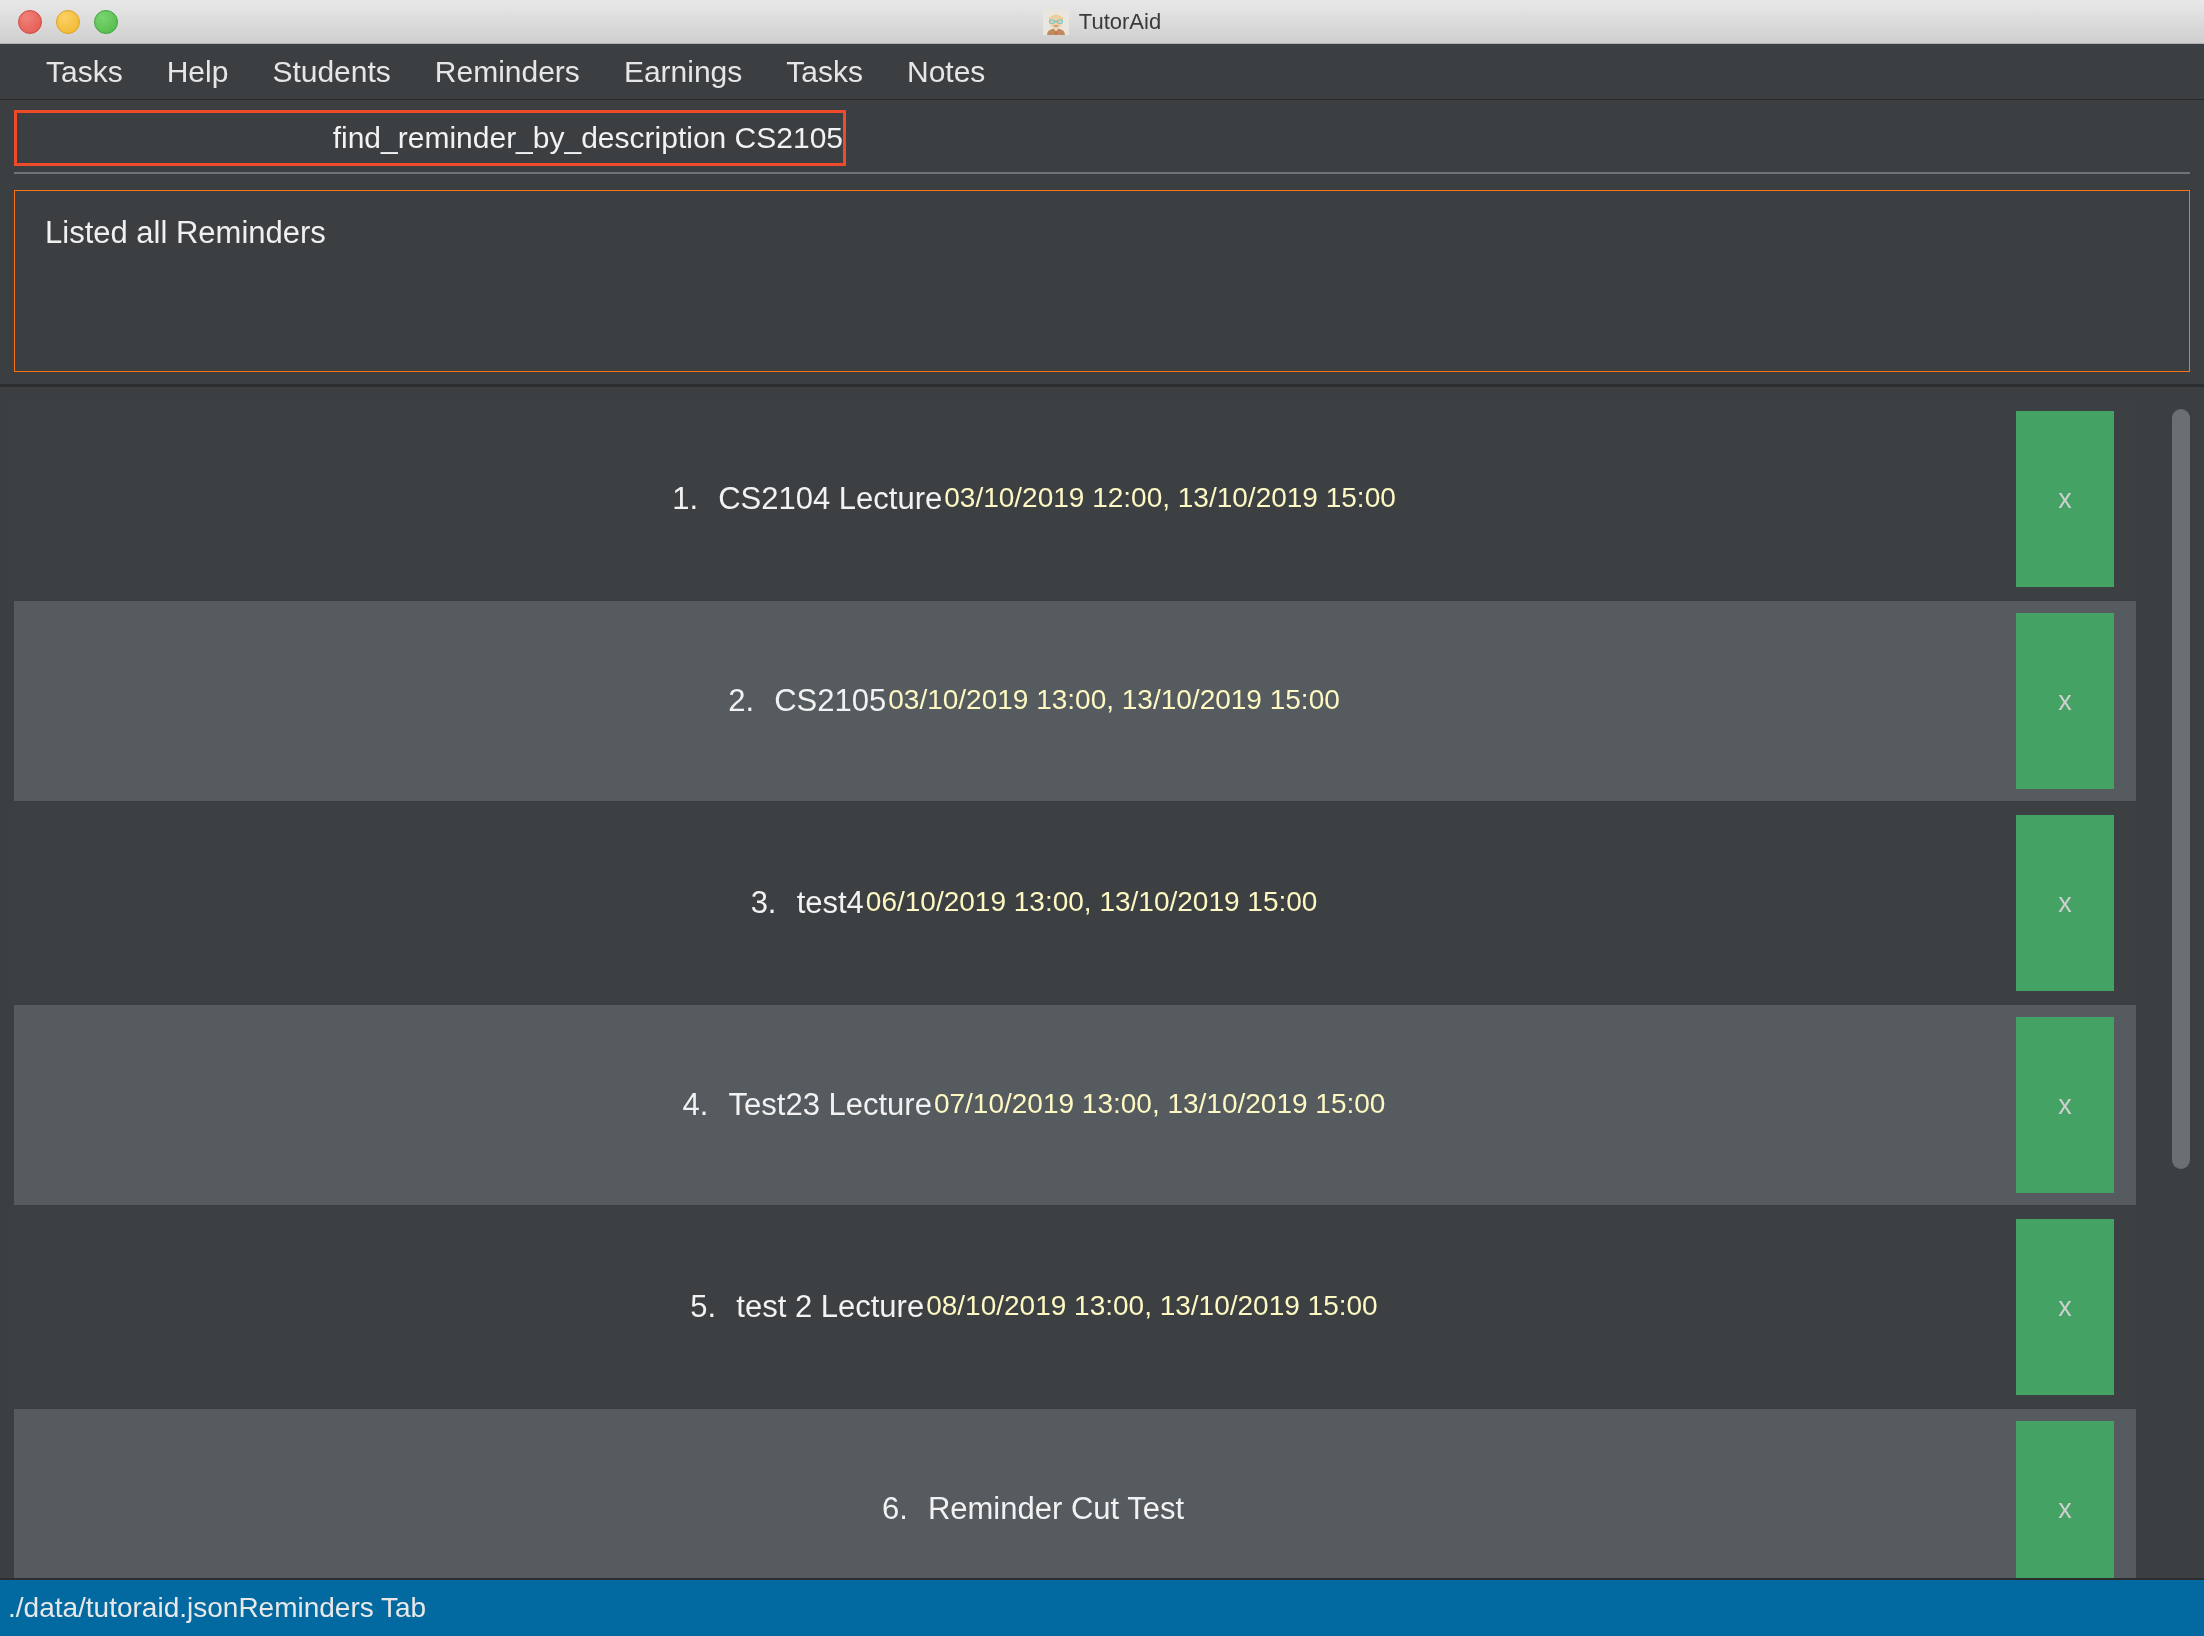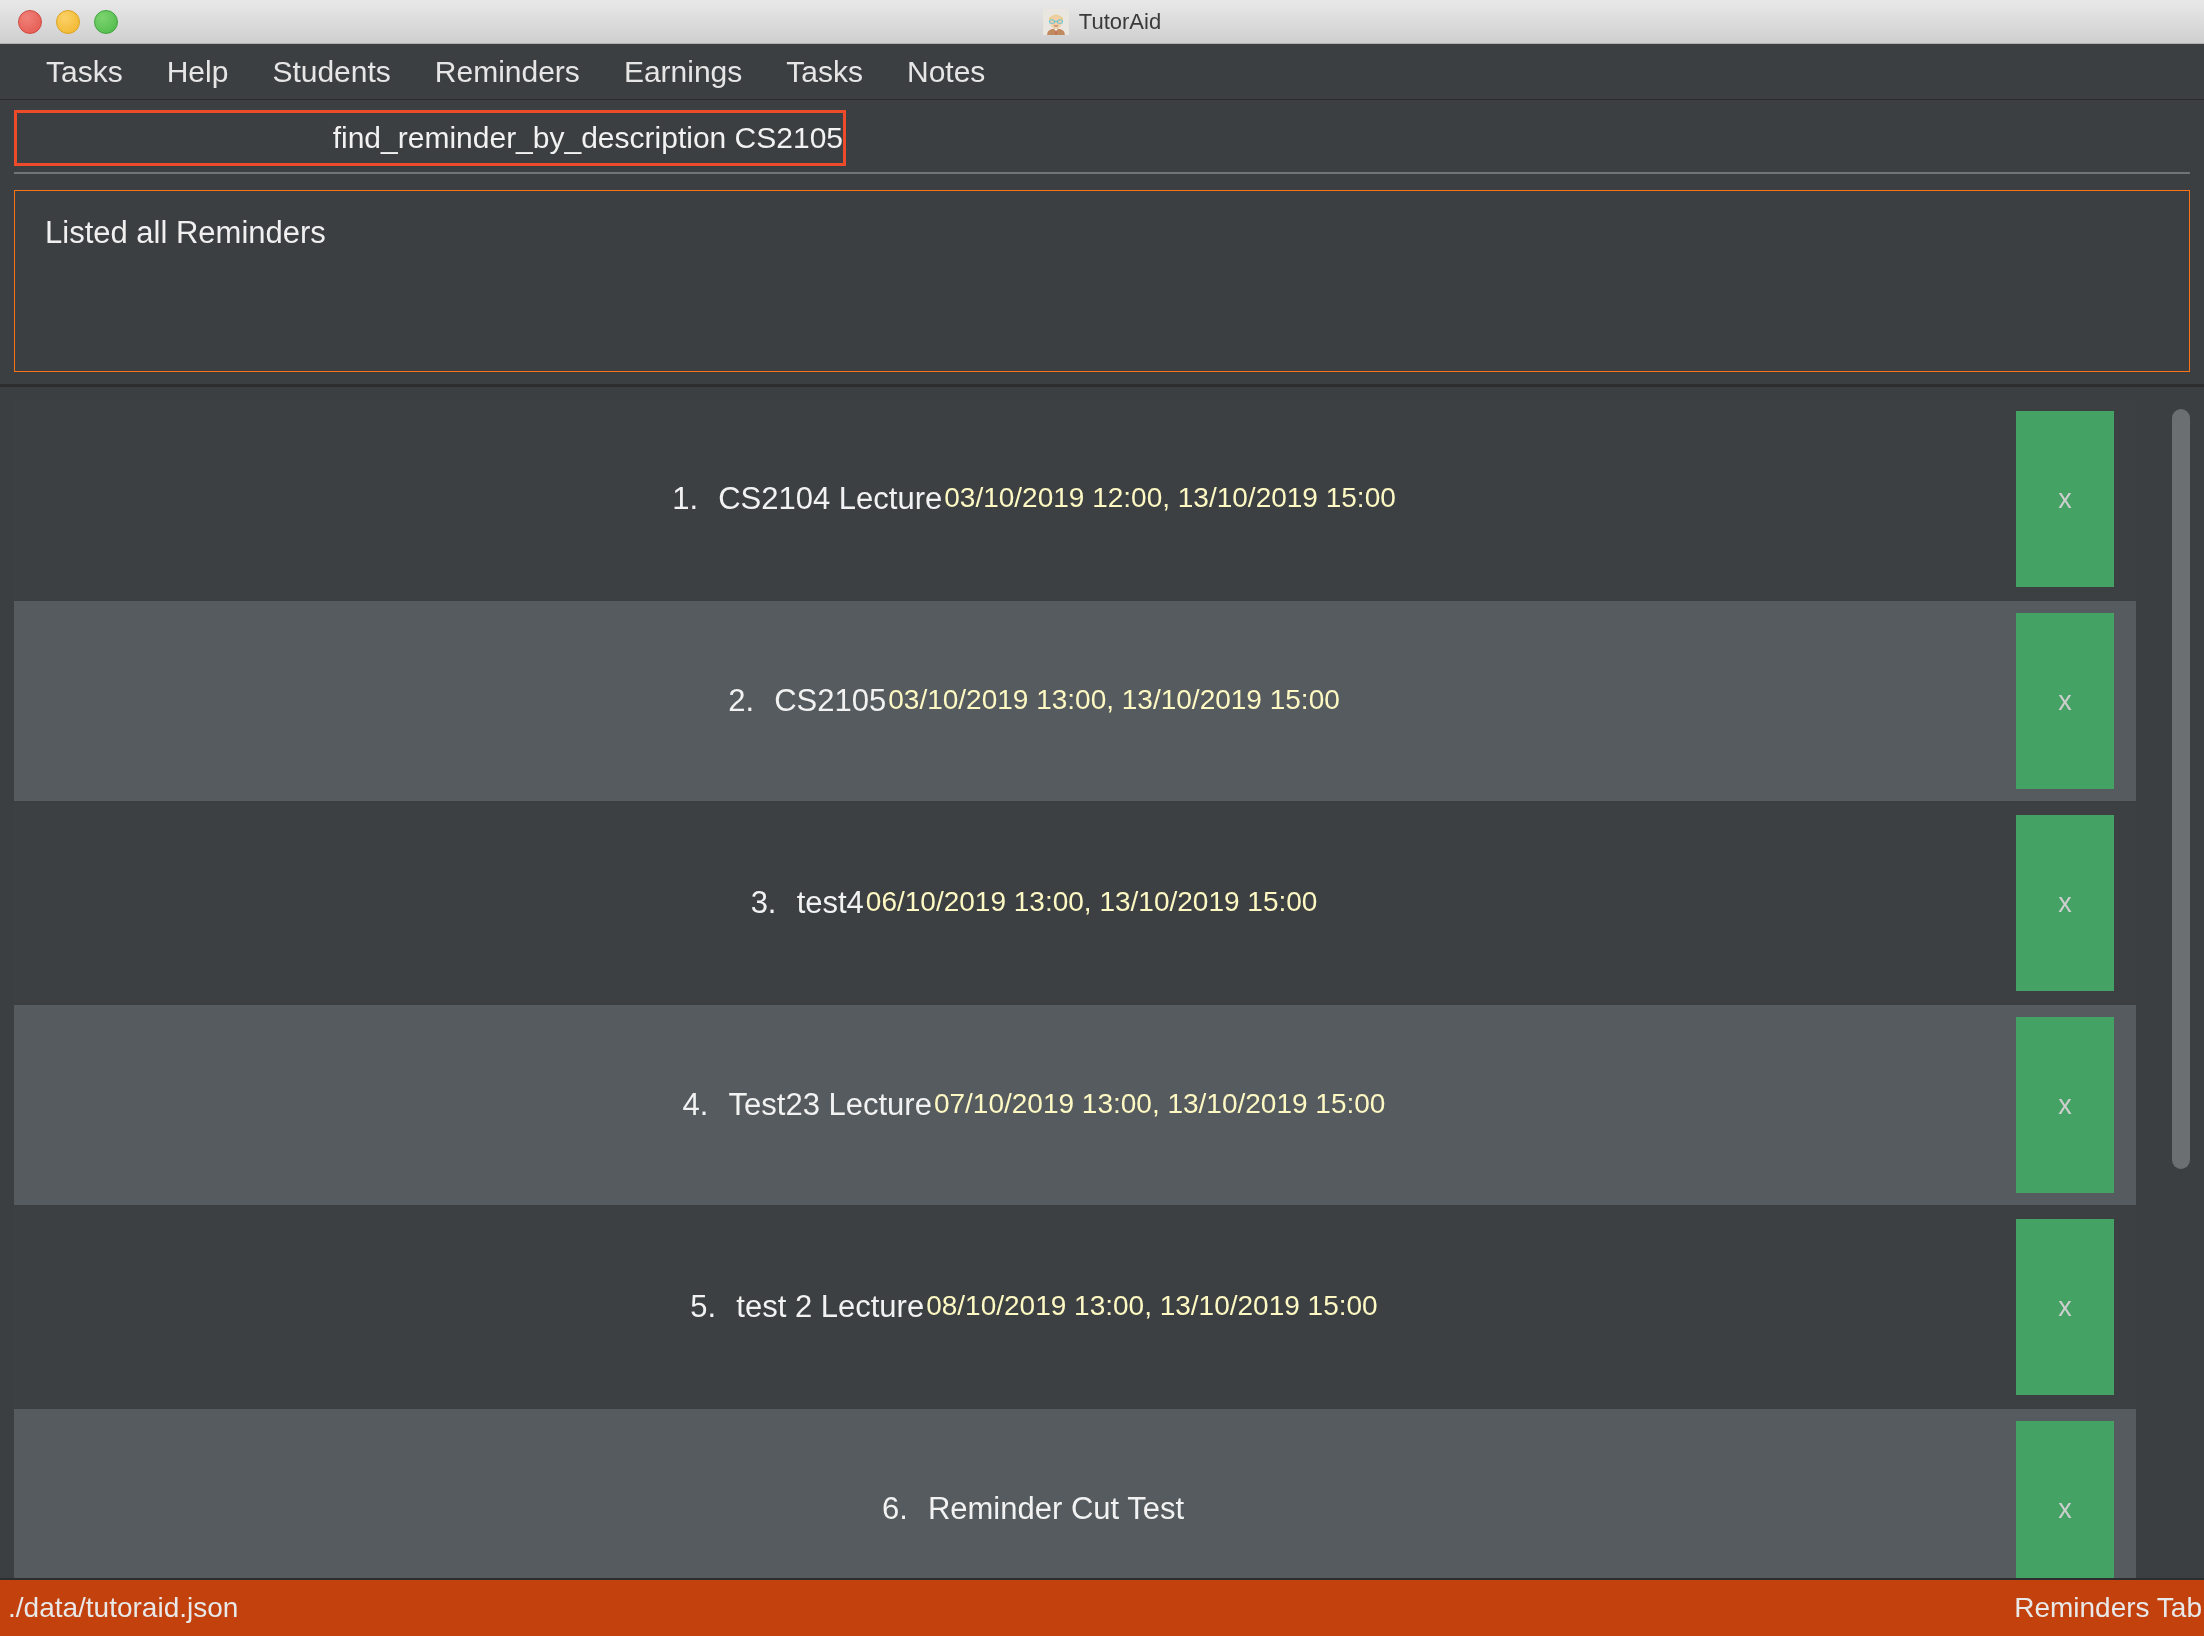--- a/index.html
+++ b/index.html
@@ -214,25 +214,25 @@
     width: 18px;
     height: 760px;
     background: #6b6f71;
     border-radius: 9px;
   }
 
   
   .statusbar {
     flex: 0 0 58px;
     height: 58px;
-    background: #c2410c;
+    background: #0369a1;
     border-top: 2px solid #2b2d2f;
     display: flex;
     align-items: center;
-    justify-content: space-between;
+    justify-content: flex-start;
     padding: 0 2px 0 8px;
   }
   .status-left, .status-right {
     color: #e8e8e8;
     font-size: 28px;
     line-height: 1;
     white-space: nowrap;
   }
 </style>
 </head>

